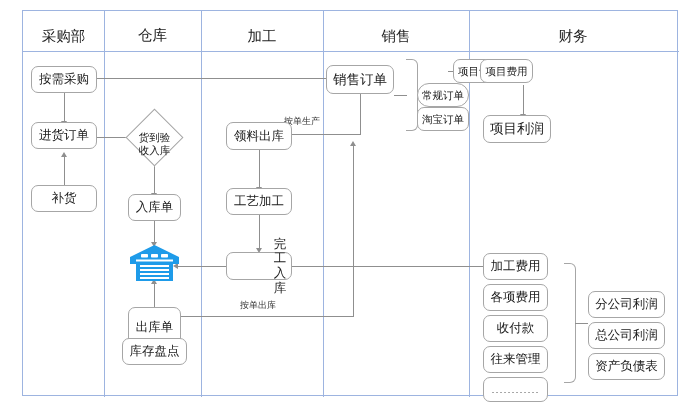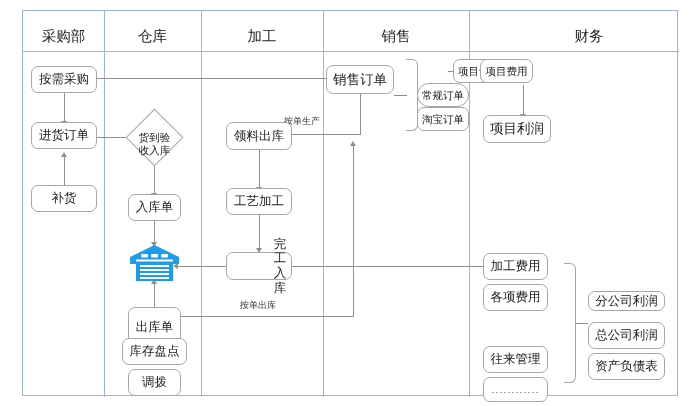--- a/index.html
+++ b/index.html
@@ -44,24 +44,24 @@
   <div id="frame">
 
     <div class="vdiv" style="left:81px;"></div>
     <div class="vdiv" style="left:178px;"></div>
     <div class="vdiv" style="left:300px;"></div>
     <div class="vdiv" style="left:446px;"></div>
 
     <div class="hdiv" style="top:40px;"></div>
 
     <div class="lane-title" style="left:0px;width:81px;">采购部</div>
-    <div class="lane-title" style="left:81px;width:97px;">仓库</div>
+    <div class="lane-title" style="left:81px;width:97px;font-family:Liberation Mono, monospace;">仓库</div>
     <div class="lane-title" style="left:178px;width:122px;">加工</div>
     <div class="lane-title" style="left:300px;width:146px;">销售</div>
-    <div class="lane-title" style="left:446px;width:208px;padding-left:16px;">财务</div>
+    <div class="lane-title" style="left:446px;width:208px;">财务</div>
 
     <div class="ln lnh" style="left:45px;top:67px;width:258px;"></div>
     <div class="arr arr-l" style="left:40px;top:63.5px;"></div>
 
     <div class="ln lnv" style="left:41px;top:82px;height:29px;"></div>
     <div class="arr arr-d" style="left:37.5px;top:110px;"></div>
 
     <div class="ln lnv" style="left:41px;top:145px;height:29px;"></div>
     <div class="arr arr-u" style="left:37.5px;top:141px;"></div>
 
@@ -131,37 +131,37 @@
         <rect x="9" y="18.5" width="37" height="19.5" fill="#1e9be9"></rect>
         <rect x="13" y="22" width="29" height="2" fill="#ffffff"></rect>
         <rect x="13" y="26" width="29" height="2" fill="#ffffff"></rect>
         <rect x="13" y="30" width="29" height="2" fill="#ffffff"></rect>
         <rect x="13" y="34" width="29" height="2" fill="#ffffff"></rect>
       </svg>
     </div>
 
     <div class="node n-md" style="left:105px;top:296px;width:53px;height:41px;">出库单</div>
     <div class="node n-md" style="left:99px;top:327px;width:65px;height:27px;">库存盘点</div>
-    <div class="node n-md" style="left:105px;top:358px;width:53px;height:27px;">调拨</div>
 
     <div class="node n-md" style="left:203px;top:111px;width:66px;height:28px;">领料出库</div>
     <div class="node n-md" style="left:203px;top:177px;width:66px;height:27px;">工艺加工</div>
     <div class="node n-md" style="left:203px;top:241px;width:66px;height:28px;padding-left:42px;">完工入库</div>
 
     <div class="node n-lg" style="left:303px;top:54px;width:68px;height:29px;">销售订单</div>
     <div class="node n-sm" style="left:394px;top:48px;width:52px;height:24px;margin-left:36px;">项目订单</div>
     <div class="node n-sm" style="left:394px;top:72px;width:52px;height:24px;border-radius:12px;">常规订单</div>
     <div class="node n-sm" style="left:394px;top:96px;width:52px;height:24px;">淘宝订单</div>
 
     <div class="node n-sm" style="left:457px;top:48px;width:53px;height:24px;">项目费用</div>
     <div class="node n-lg" style="left:460px;top:104px;width:68px;height:28px;">项目利润</div>
 
     <div class="node n-md" style="left:460px;top:242px;width:65px;height:27px;">加工费用</div>
     <div class="node n-md" style="left:460px;top:273px;width:65px;height:27px;">各项费用</div>
+    <div class="node n-md" style="left:460px;top:304px;width:65px;height:27px;">收付款</div>
     <div class="node n-md" style="left:460px;top:335px;width:65px;height:27px;">往来管理</div>
     <div class="node n-xs" style="left:460px;top:366px;width:65px;height:25px;">............</div>
 
-    <div class="node n-md" style="left:565px;top:280px;width:77px;height:20px;">分公司利润</div>
+    <div class="node n-md" style="left:565px;top:280px;width:77px;height:27px;">分公司利润</div>
     <div class="node n-md" style="left:565px;top:311px;width:77px;height:27px;">总公司利润</div>
     <div class="node n-md" style="left:565px;top:342px;width:77px;height:27px;">资产负债表</div>
 
   </div>
 </div>
 
 </body></html>

